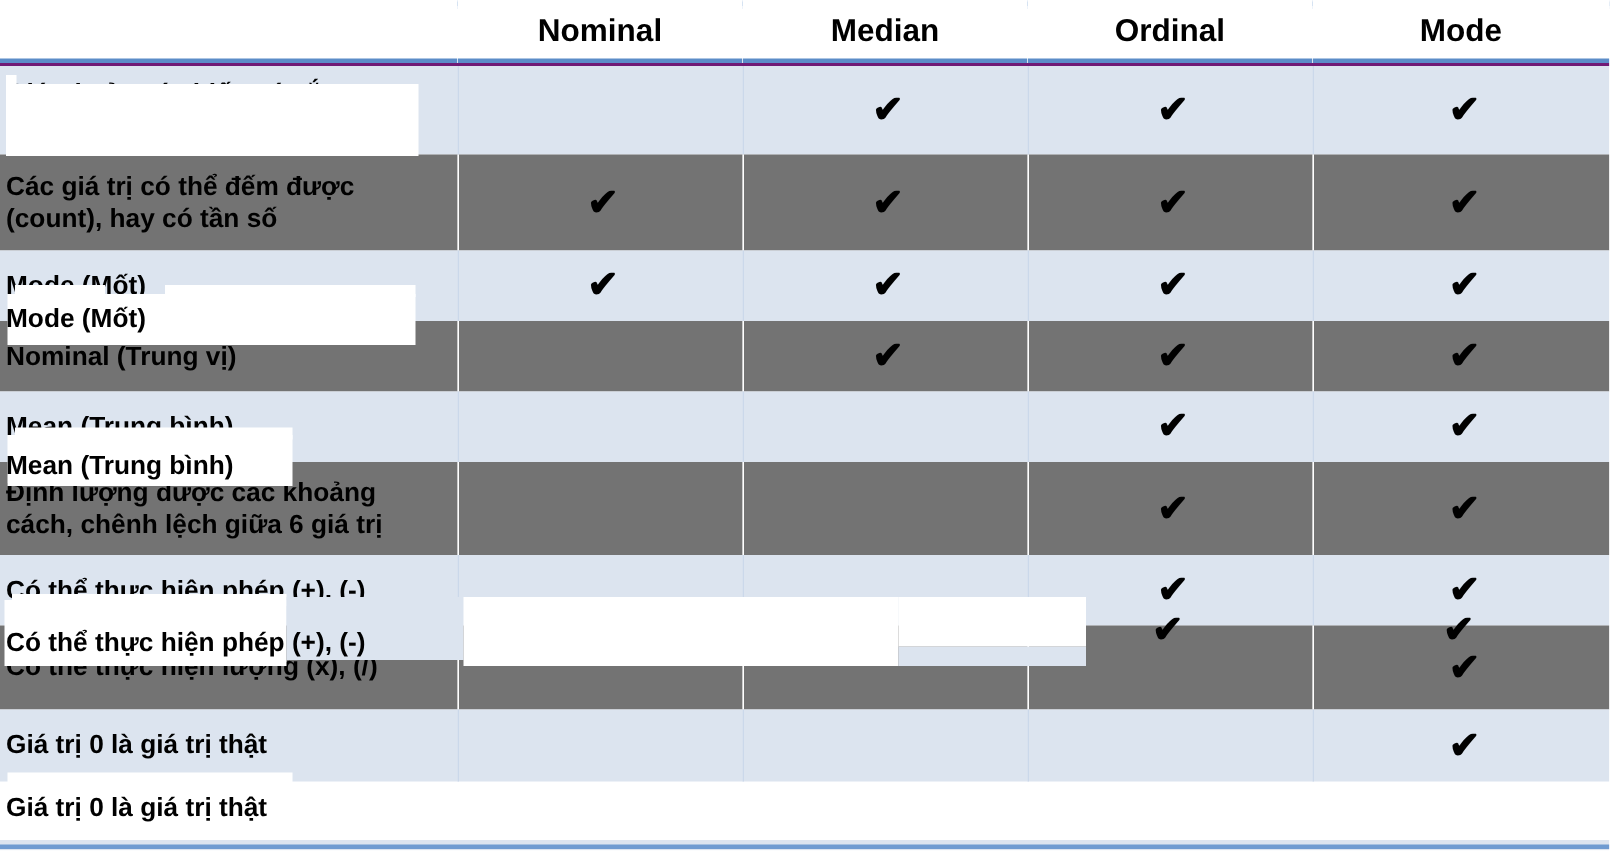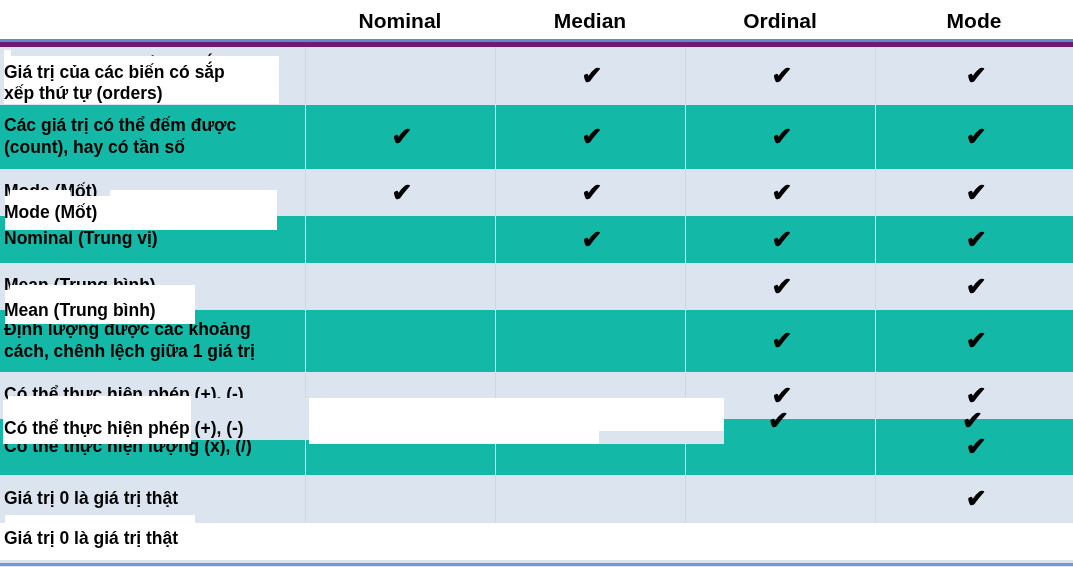--- a/index.html
+++ b/index.html
@@ -51,33 +51,33 @@
     padding: 0;
     font-size: 21px;
     font-weight: bold;
     color: #000000;
     text-align: center;
     vertical-align: middle;
     background: #ffffff;
     border: none;
   }
   thead th.th-label { text-align: left; }
-  thead tr { border-bottom: 5px solid #701a75; }
+  thead tr { border-bottom: 2px solid #701a75; }
   thead th { box-shadow: inset 0 -3px 0 0 #5b8cc8; }
 
   tbody td {
     padding: 0 0 0 4px;
     font-size: 17.5px;
     font-weight: bold;
     color: #000000;
     vertical-align: middle;
     border: none;
   }
   tbody tr.shaded td { background: #dce4ef; }
-  tbody tr.plain  td { background: #14b8a6; }
+  tbody tr.plain  td { background: #737373; }
 
   tbody tr.shaded td.mark,
   tbody tr.plain  td.mark {
     border-left: 1px solid #cbd8ea;
   }
   tbody tr.plain td.mark { border-left-color: #ffffff; }
 
   td.mark {
     text-align: center;
     font-size: 25px;
@@ -204,21 +204,21 @@
       </tr>
       <tr class="shaded" style="height:47px">
         <td class="label">Mean (Trung bình)</td>
         <td class="mark"></td>
         <td class="mark"></td>
         <td class="mark">✔</td>
         <td class="mark">✔</td>
       </tr>
       <tr class="plain" style="height:62px">
         <td class="label">Định lượng được các khoảng
-cách, chênh lệch giữa 1 giá trị</td>
+cách, chênh lệch giữa 6 giá trị</td>
         <td class="mark"></td>
         <td class="mark"></td>
         <td class="mark">✔</td>
         <td class="mark">✔</td>
       </tr>
       <tr class="shaded" style="height:47px">
         <td class="label">Có thể thực hiện phép (+), (-)</td>
         <td class="mark"></td>
         <td class="mark"></td>
         <td class="mark">✔</td>
@@ -253,22 +253,20 @@
 
   <div class="artifact" style="left:3px; top:400px; width:188px; height:44px;"></div>
   <div class="artifact" style="left:8px; top:396px; width:183px; height:8px;"></div>
   <div class="artifact tint" style="left:191px; top:398px; width:118px; height:42px;"></div>
   <div class="artifact" style="left:309px; top:398px; width:290px; height:46px;"></div>
   <div class="artifact tint" style="left:599px; top:431px; width:125px; height:13px;"></div>
   <div class="artifact" style="left:599px; top:398px; width:125px; height:33px;"></div>
 
   <div class="artifact" style="left:5px; top:515px; width:190px; height:37px;"></div>
 
-  <div class="overlay-label" style="left:4px; top:62px; width:290px;">Giá trị của các biến có sắp
-xếp thứ tự (orders)</div>
   <div class="overlay-label" style="left:4px; top:202px; width:290px;">Mode (Mốt)</div>
   <div class="overlay-label" style="left:4px; top:300px; width:290px;">Mean (Trung bình)</div>
   <div class="overlay-label" style="left:4px; top:418px; width:300px;">Có thể thực hiện phép (+), (-)</div>
   <div class="overlay-label" style="left:4px; top:528px; width:290px;">Giá trị 0 là giá trị thật</div>
 
   <div class="overlay-mark" style="left:768px; top:408px;">✔</div>
   <div class="overlay-mark" style="left:962px; top:408px;">✔</div>
 
   <div class="bottom-rule"></div>
 </div>

